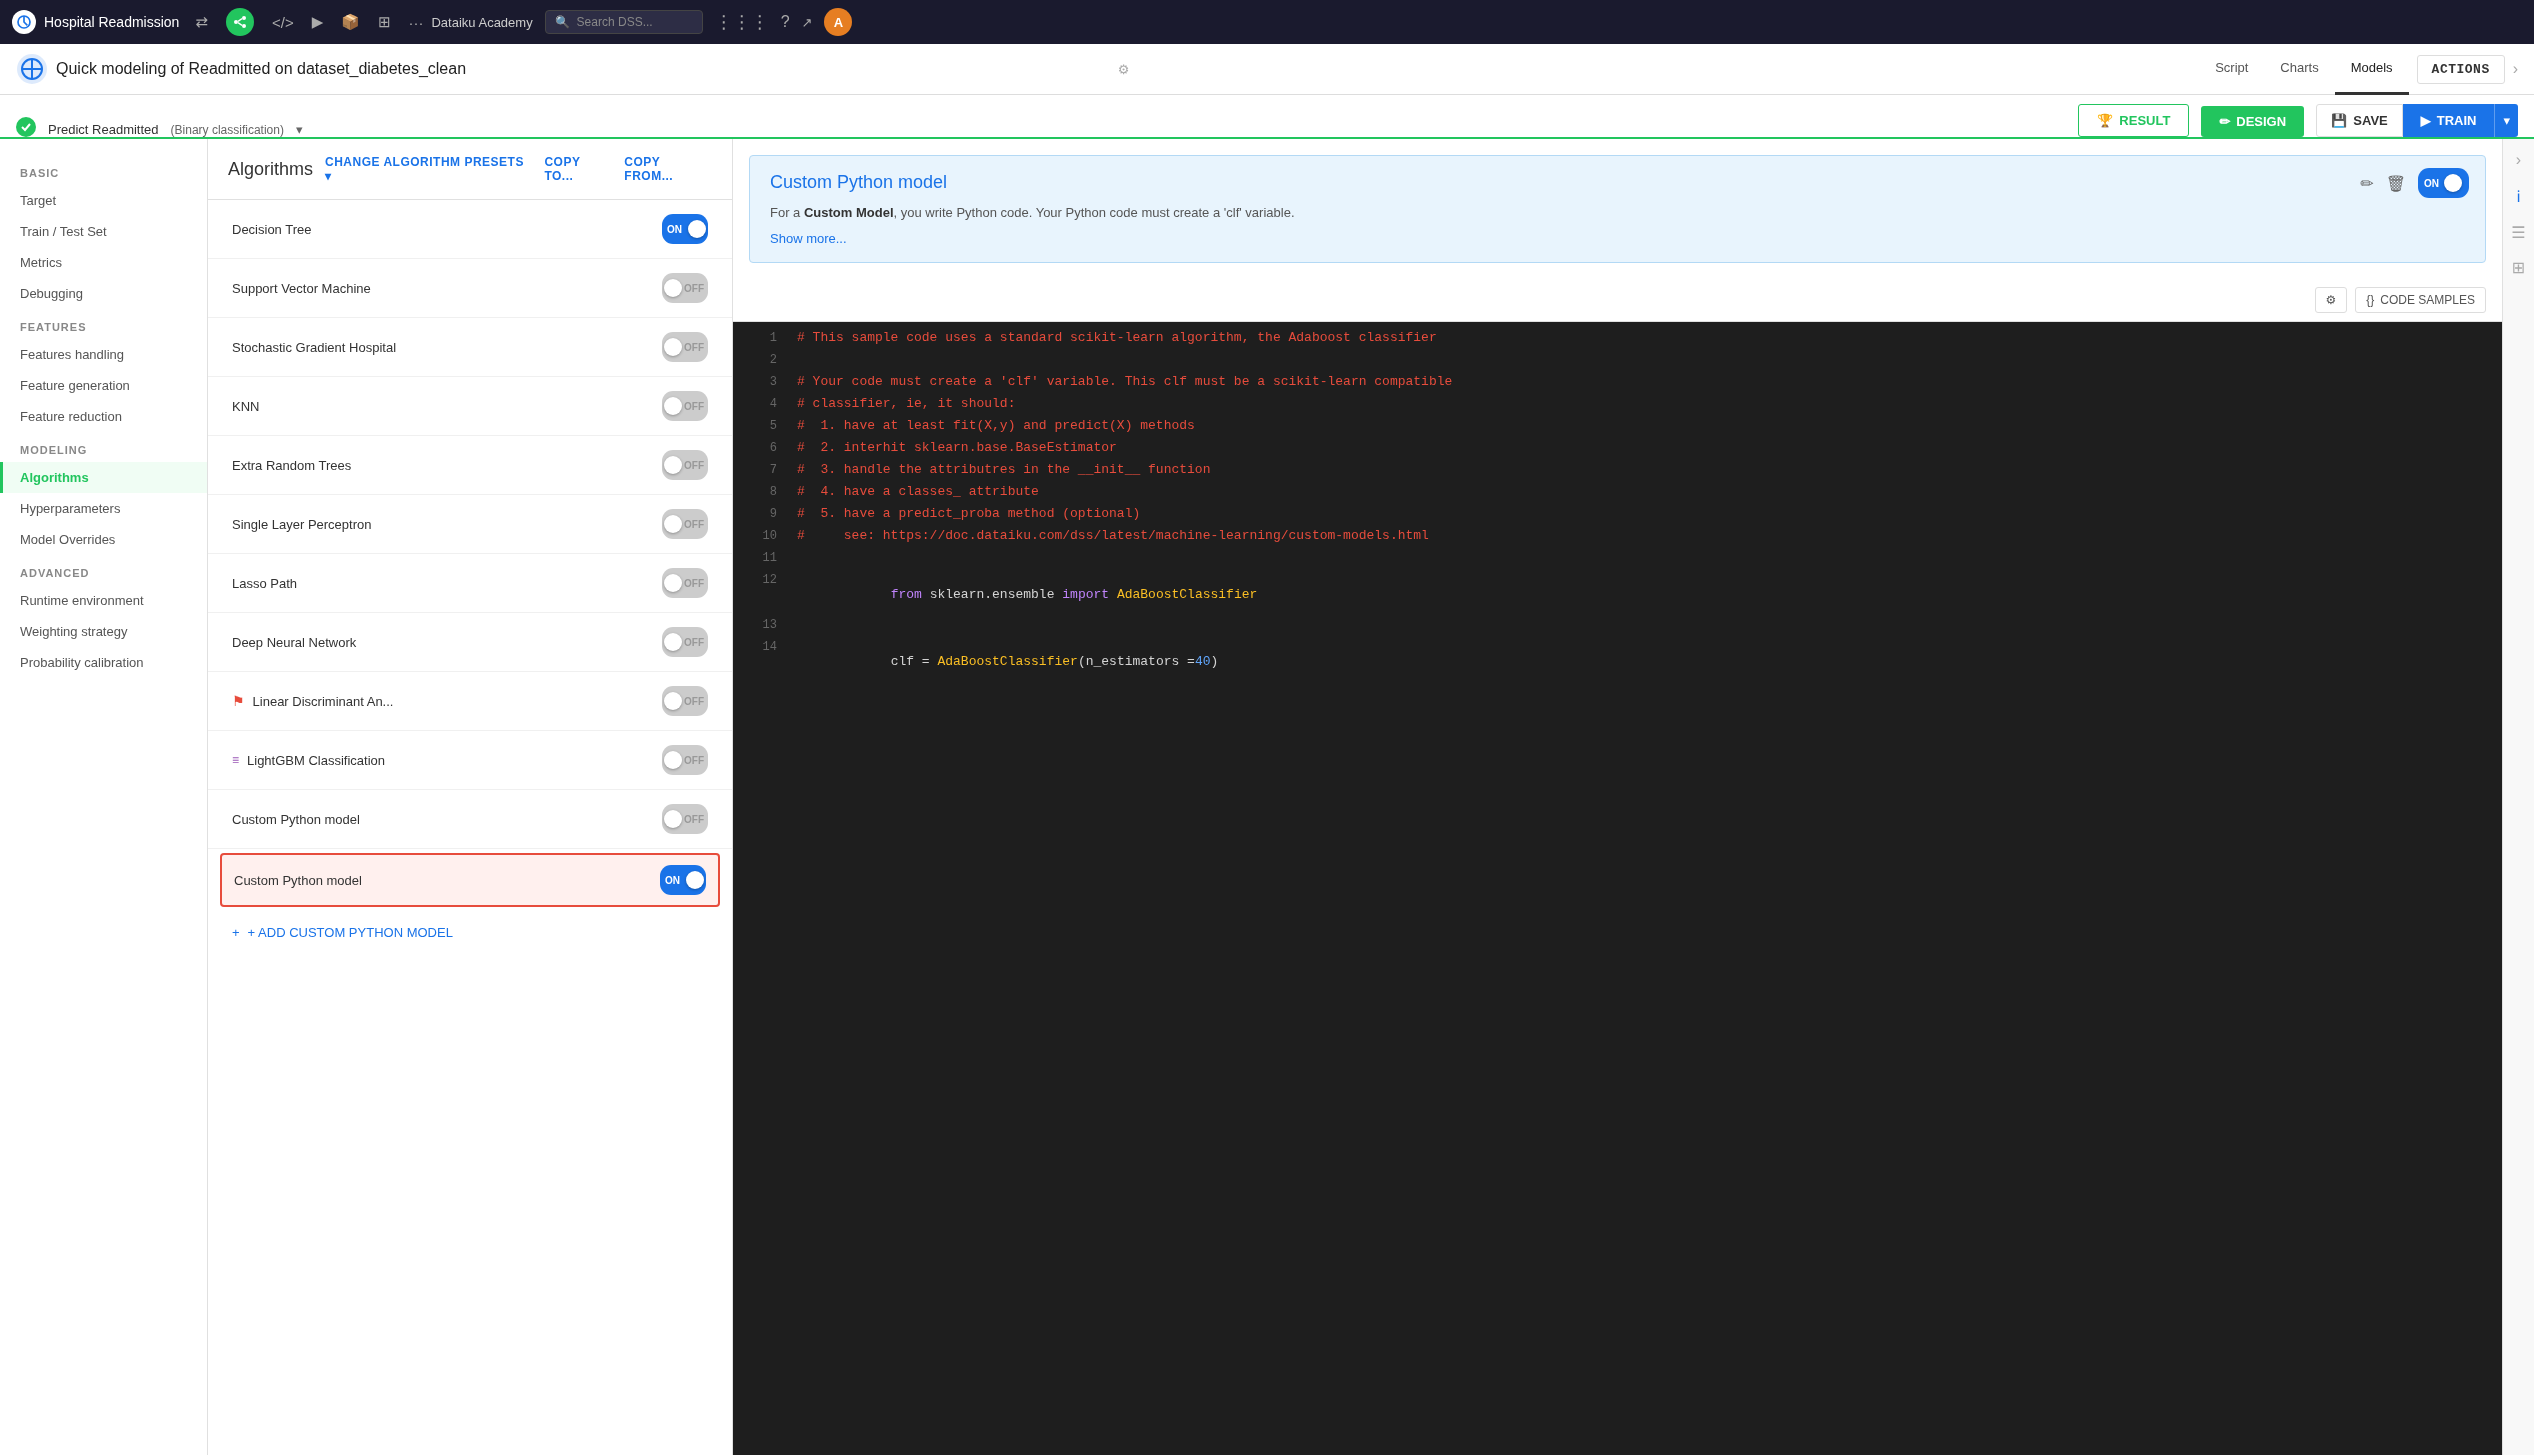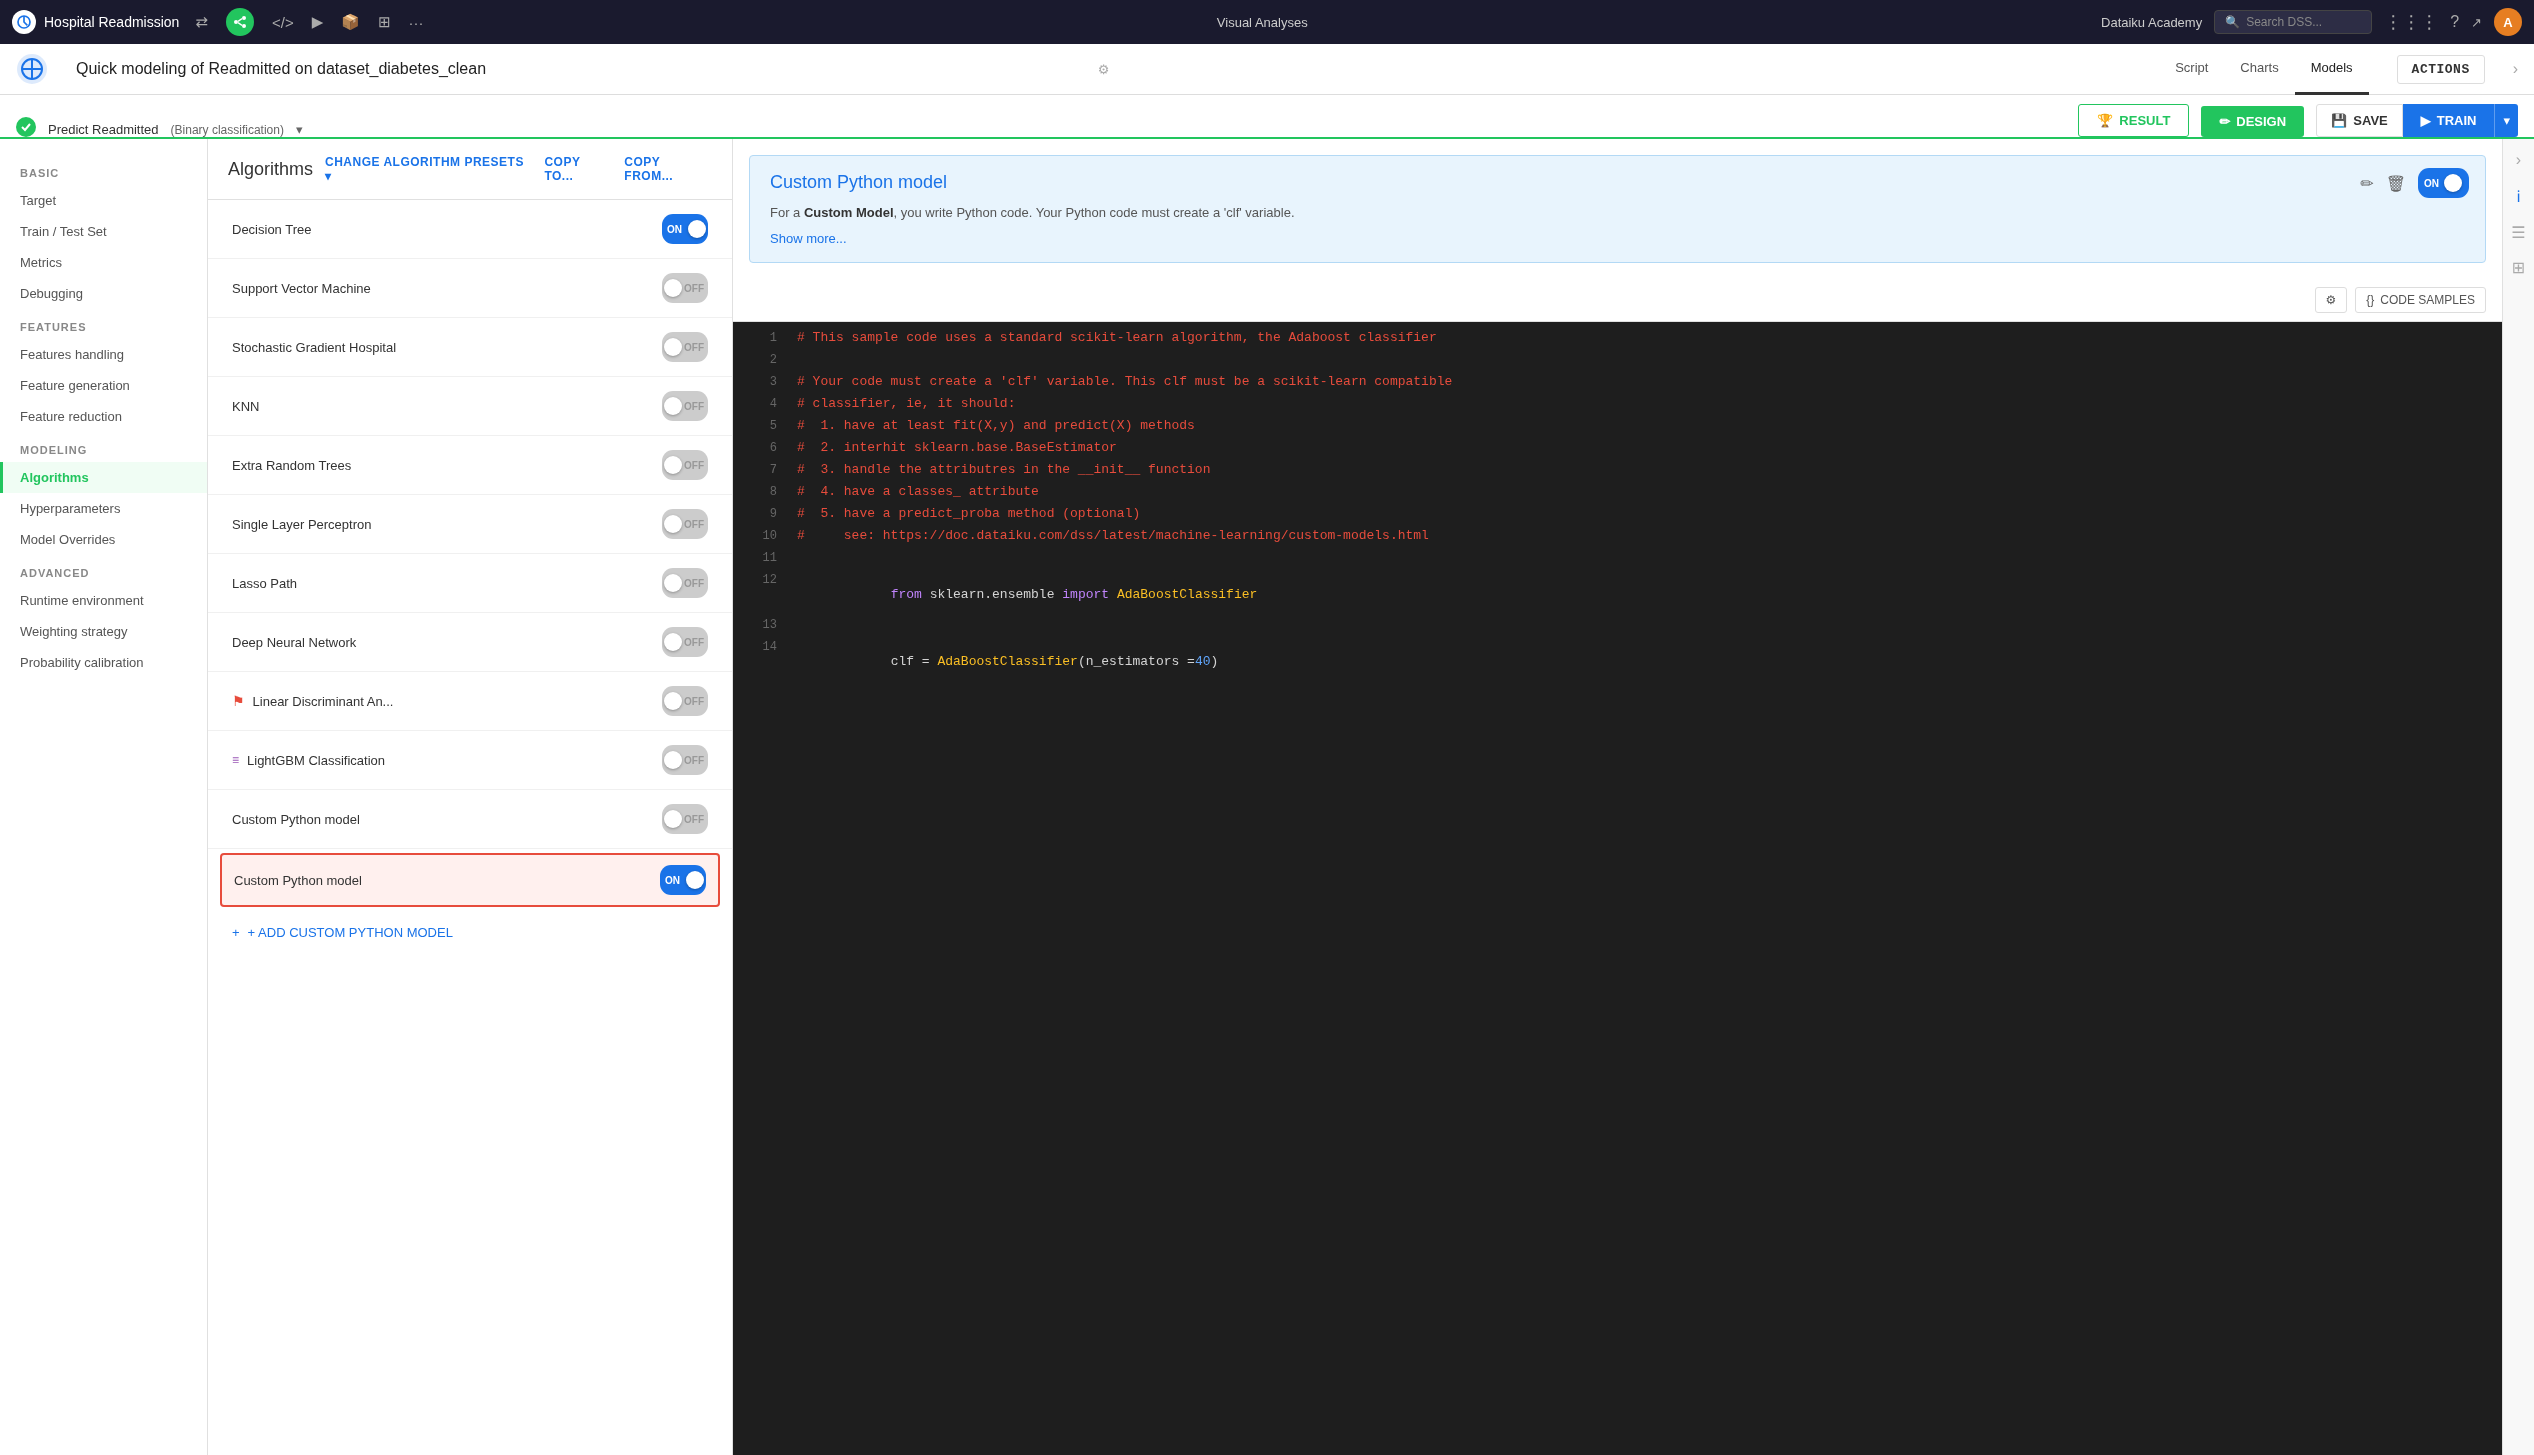--- a/index.html
+++ b/index.html
@@ -32,21 +32,21 @@
     .topbar-user { background: #e67e22; color: white; border-radius: 50%; width: 28px; height: 28px; display: flex; align-items: center; justify-content: center; font-weight: bold; font-size: 13px; }
 
     
     .secondbar {
       background: #fff;
       border-bottom: 1px solid #ddd;
       height: 51px;
       display: flex;
       align-items: center;
       padding: 0 16px;
-      gap: 28px;
+      gap: 8px;
     }
     .secondbar-logo { width: 32px; height: 32px; }
     .secondbar-title { font-size: 16px; font-weight: 500; color: #222; flex: 1; }
     .secondbar-tabs { display: flex; align-items: flex-start; gap: 0; }
     .secondbar-tab { padding: 0 16px; height: 51px; display: flex; align-items: center; font-size: 13px; color: #555; cursor: pointer; border-bottom: 3px solid transparent; }
     .secondbar-tab.active { color: #222; border-bottom: 3px solid #333; font-weight: 500; }
     .secondbar-actions { border: 1px solid #ddd; border-radius: 3px; display: flex; align-items: center; font-family: Liberation Mono, monospace; }
     .secondbar-actions-btn { padding: 6px 14px; font-size: 13px; font-weight: 600; letter-spacing: 0.5px; color: #333; cursor: pointer; }
     .topbar-collapse { color: #aaa; font-size: 16px; cursor: pointer; }
 
@@ -258,23 +258,20 @@
           <circle cx="18" cy="18" r="3"></circle>
           <line x1="9" y1="11" x2="15" y2="7" stroke="white" stroke-width="2"></line>
           <line x1="9" y1="13" x2="15" y2="17" stroke="white" stroke-width="2"></line>
         </svg>
     </span>
     <span class="topbar-icon">&lt;/&gt;</span>
     <span class="topbar-icon">▶</span>
     <span class="topbar-icon">📦</span>
     <span class="topbar-icon">⊞</span>
     <span class="topbar-icon">···</span>
-  </div>
-  <div class="topbar-center">
-    <span class="topbar-center-label">Visual Analyses</span>
   </div>
   <div class="topbar-right">
     <span class="topbar-academy">Dataiku Academy</span>
     <div class="topbar-search">
       <span>🔍</span>
       <span style="color:#888;font-size:12px;">Search DSS...</span>
     </div>
     <span class="topbar-grid">⋮⋮⋮</span>
     <span class="topbar-help">?</span>
     <span style="color:#aaa;">↗</span>

